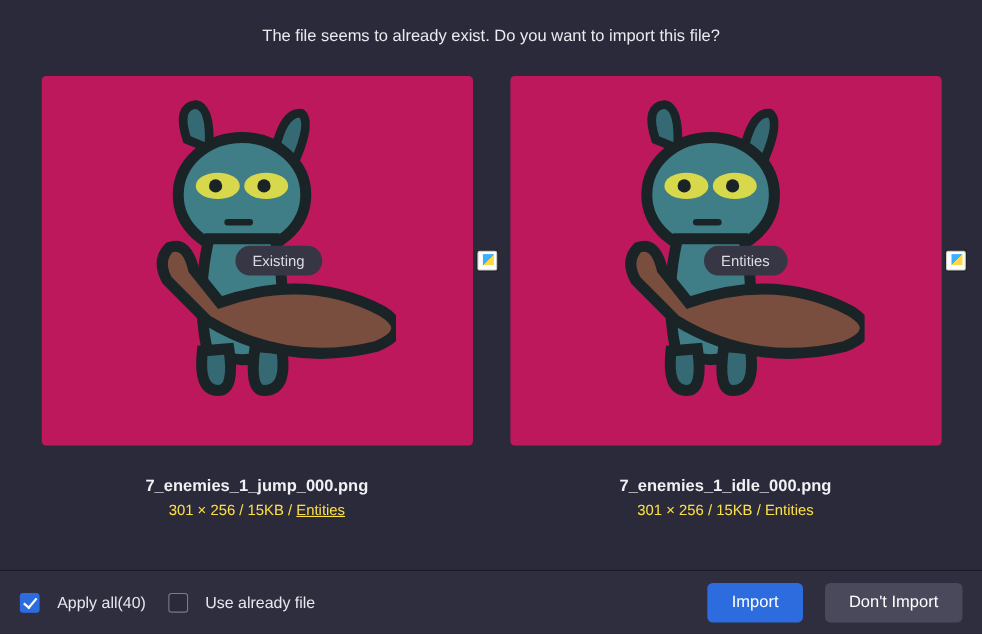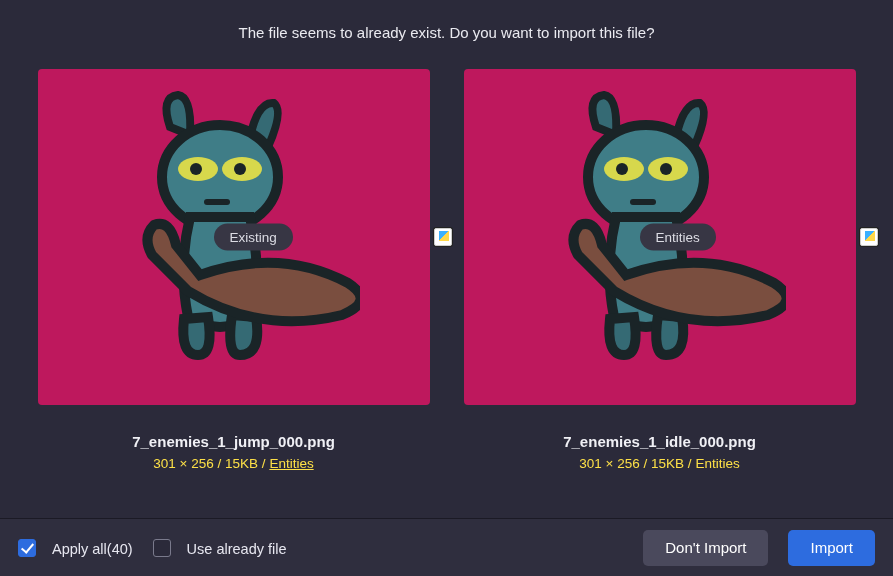--- a/index.html
+++ b/index.html
@@ -221,17 +221,17 @@
   <div class="footer">
     <label class="check">
       <input type="checkbox" checked="" style="">
       <span>Apply all(40)</span>
     </label>
     <label class="check">
       <input type="checkbox" style="">
       <span>Use already file</span>
     </label>
     <div class="spacer"></div>
+    <button class="btn btn-primary">Import</button>
     <button class="btn btn-secondary">Don't Import</button>
-    <button class="btn btn-primary">Import</button>
   </div>
 
 </div>
 
 </body></html>

